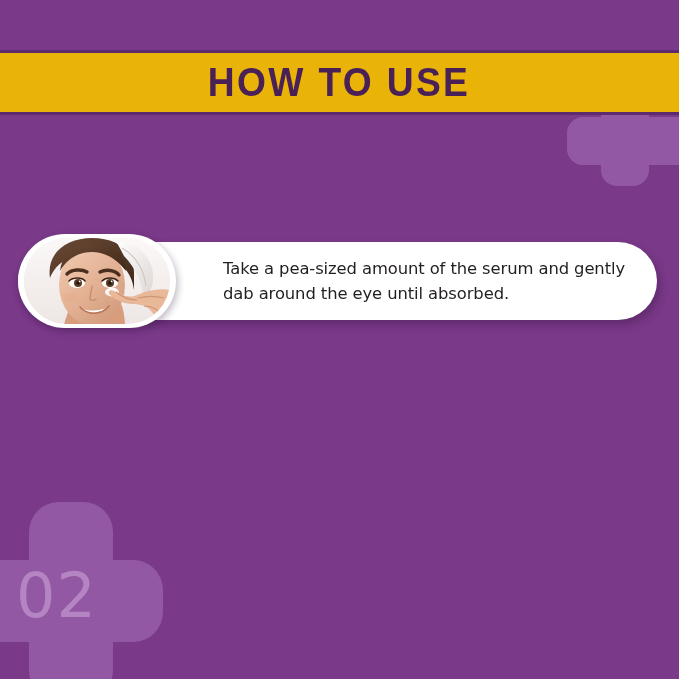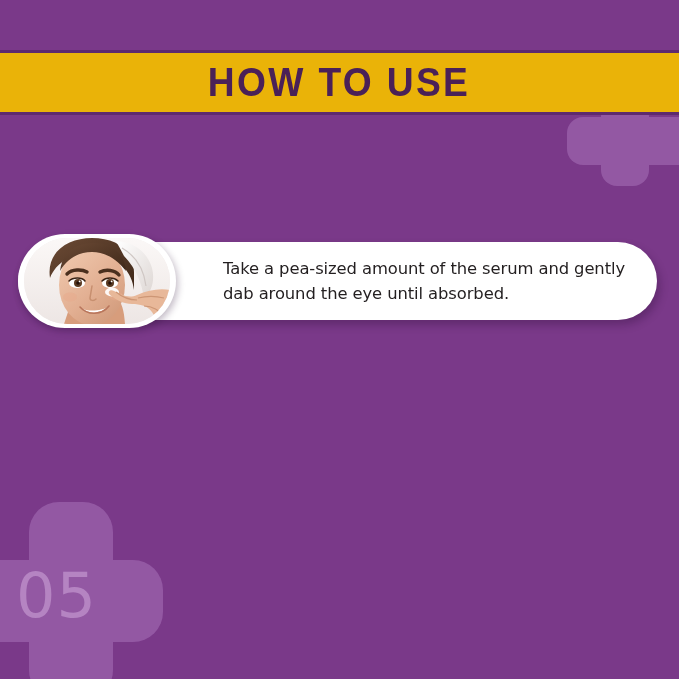--- a/index.html
+++ b/index.html
@@ -152,21 +152,21 @@
   <div class="cross" id="cross-top-right">
     <div class="bar bar-h"></div>
     <div class="bar bar-v"></div>
   </div>
 
   <div class="cross" id="cross-bottom-left">
     <div class="bar bar-v"></div>
     <div class="bar bar-h"></div>
   </div>
 
-  <div id="step-number">05</div>
+  <div id="step-number">02</div>
 
   <div id="title-band">
     <div id="page-title">HOW TO USE</div>
   </div>
 
   <div id="instruction-card">
 
     <div id="step-photo">
       <div class="photo-inner">
         <svg viewBox="0 0 146 86" preserveAspectRatio="xMidYMid slice">

